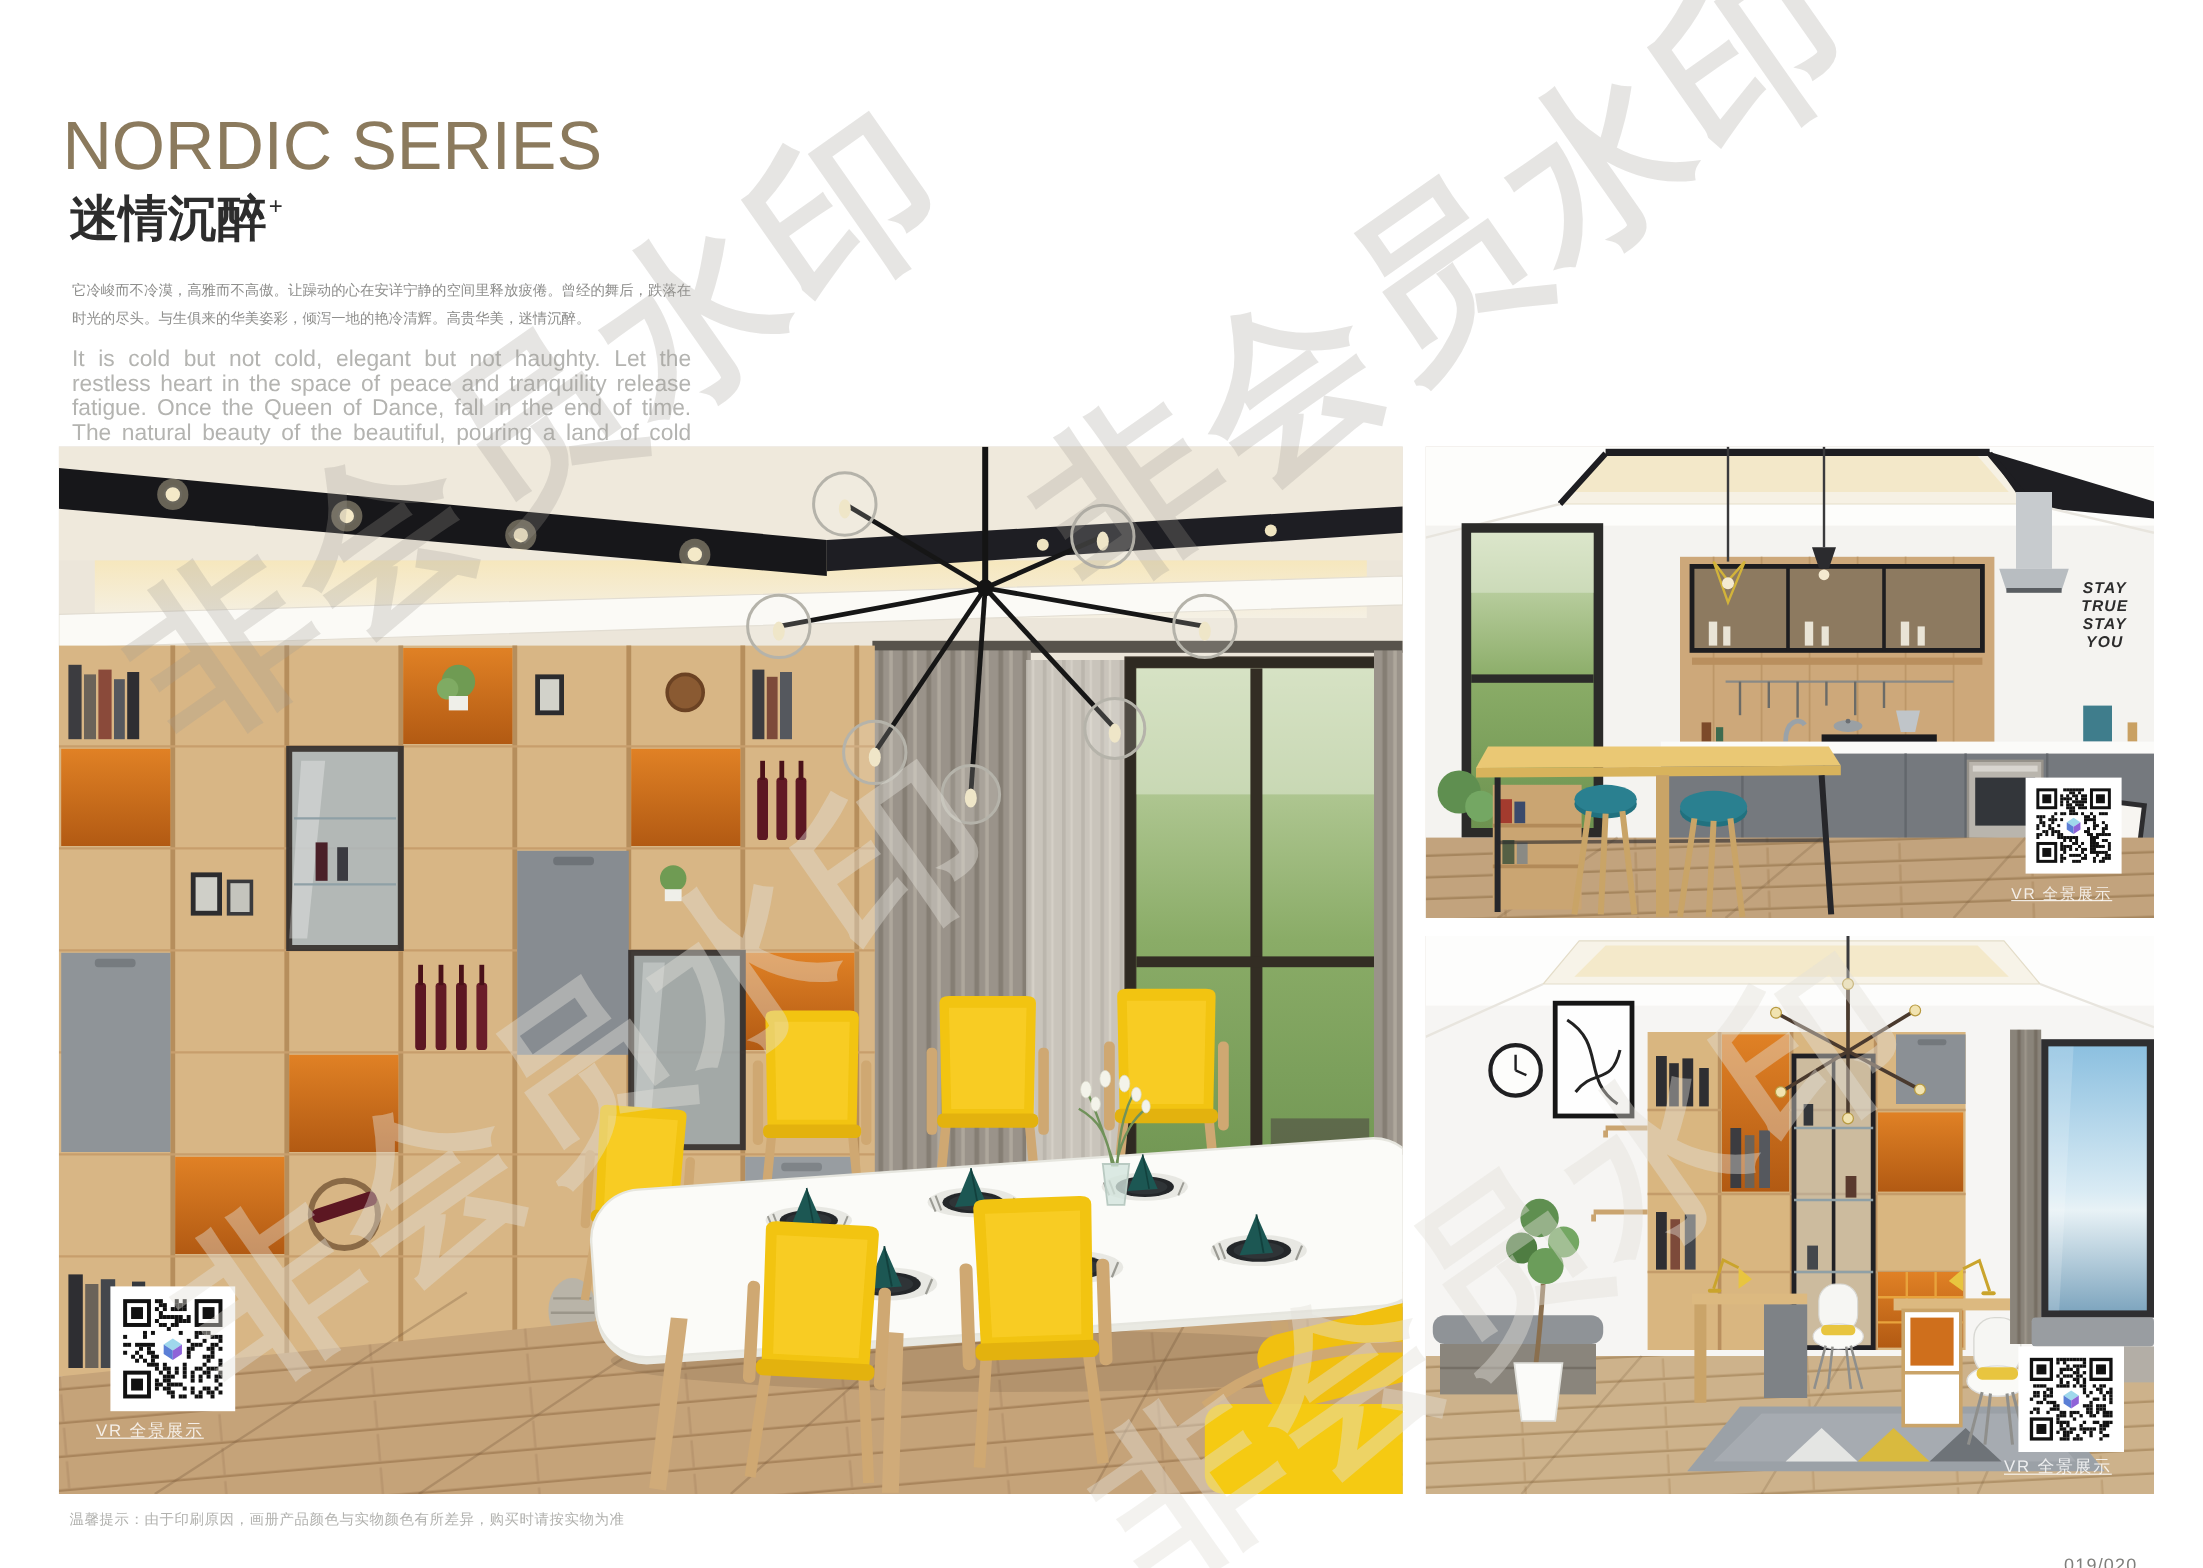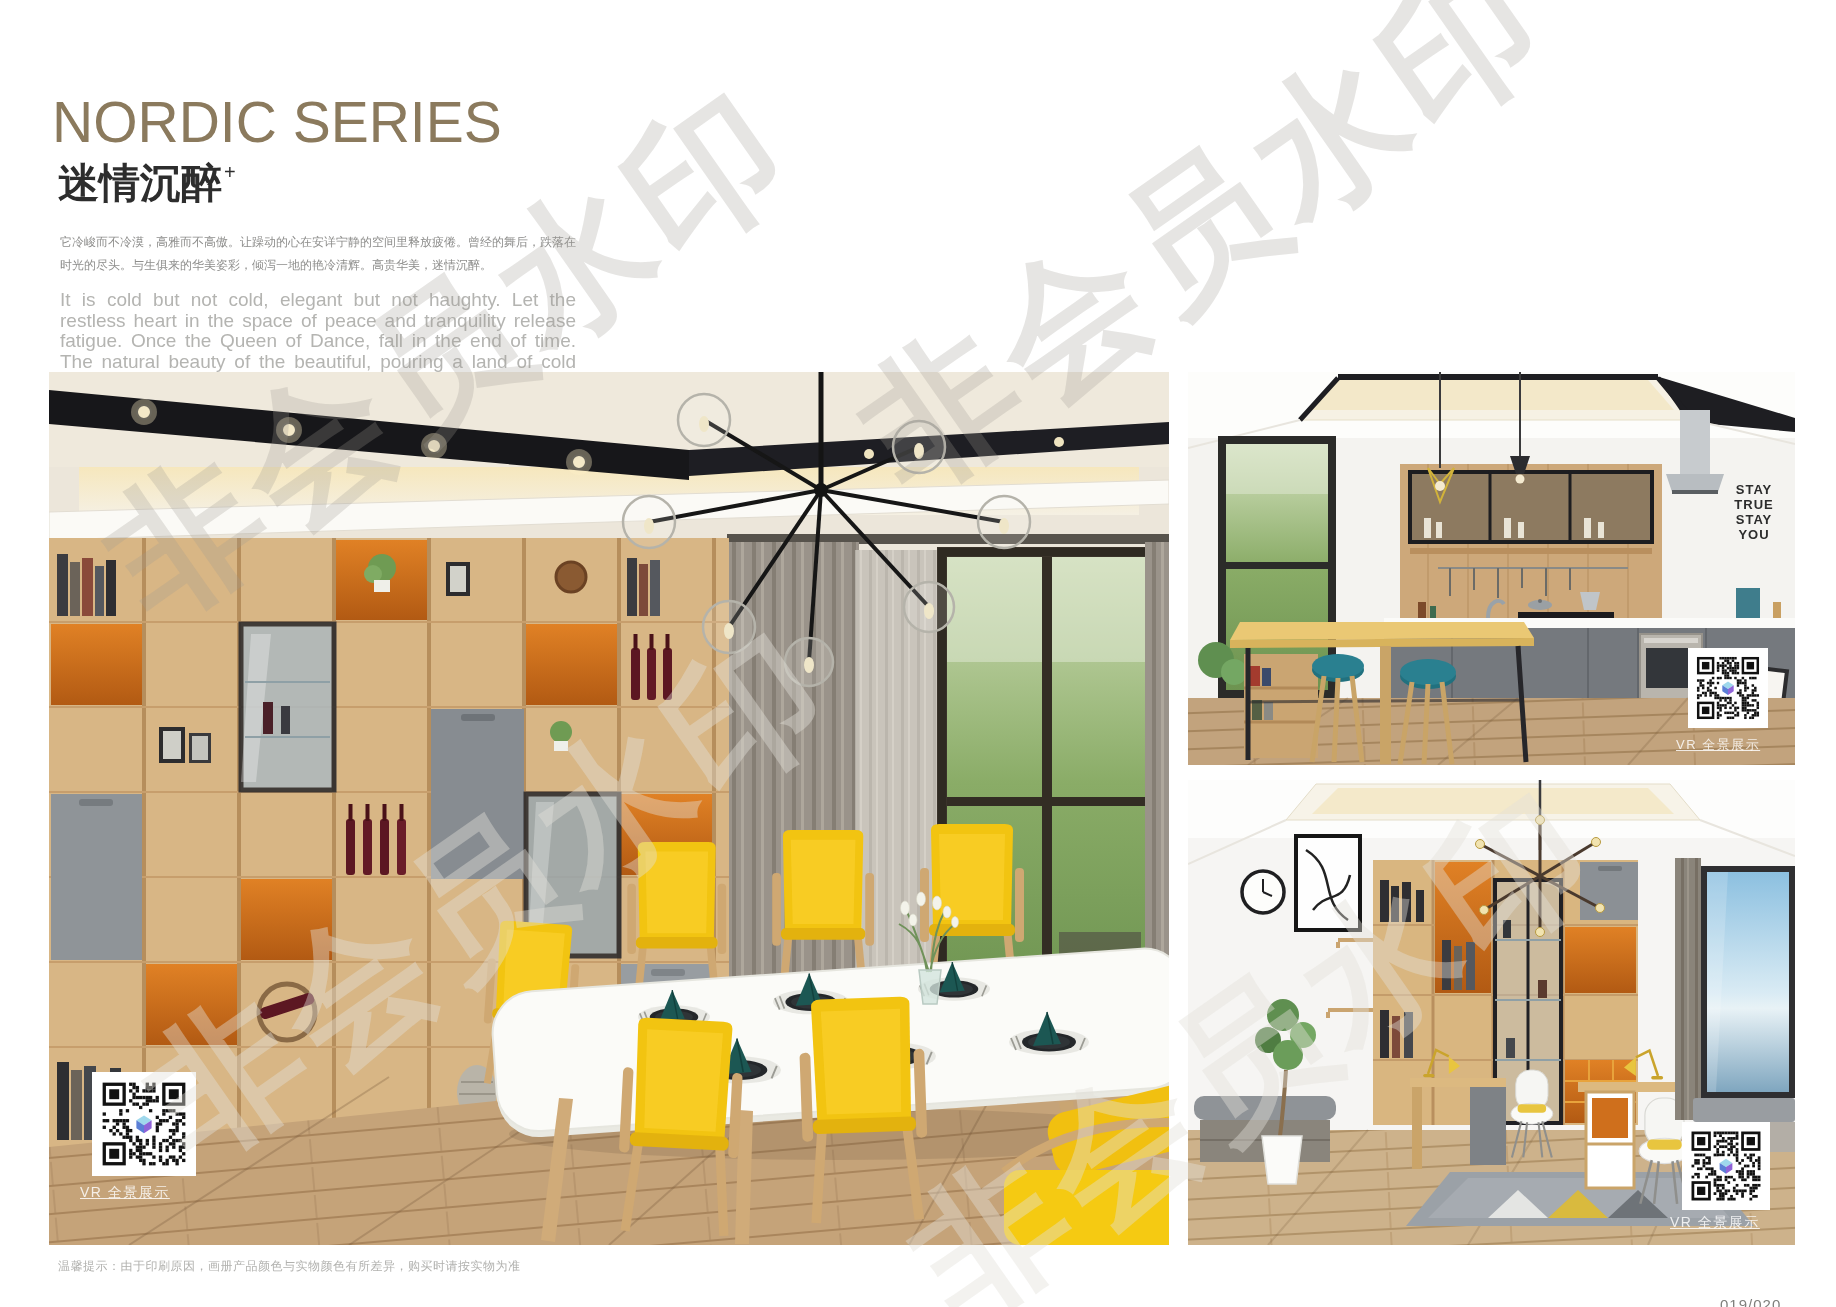--- a/index.html
+++ b/index.html
@@ -8,21 +8,21 @@
   
   .h-en{position:absolute;left:52px;top:94px;font-size:57px;font-weight:400;
         color:#8b7a5d;letter-spacing:0;line-height:1;}
   .h-cn{position:absolute;left:58px;top:162px;font-size:41px;font-weight:600;color:#2d2d2d;line-height:1;}
   .h-cn sup{font-size:20px;font-weight:400;vertical-align:18px;margin-left:2px;}
   .p-cn{position:absolute;left:60px;top:231px;width:516px;font-size:12px;line-height:23px;
         color:#8e8e8c;text-align:justify;}
   .p-en{position:absolute;left:60px;top:290px;width:516px;font-size:19px;line-height:20.5px;
         color:#b4b4b1;text-align:justify;}
   
-  .photo{position:absolute;overflow:hidden;background:#e8e4dc;}
+  .photo{position:absolute;overflow:hidden;background:#e8e4dc;font-style:italic;}
   .photo svg{display:block;width:100%;height:100%;}
   .ph-dining{left:49px;top:372px;width:1120px;height:873px;}
   .ph-kitchen{left:1188px;top:372px;width:607px;height:393px;}
   .ph-study{left:1188px;top:780px;width:607px;height:465px;}
   
   .qr{position:absolute;background:#fff;padding:4px;}
   .qr svg{display:block;width:100%;height:100%;}
   .qr-dining{left:92px;top:1072px;width:96px;height:96px;}
   .qr-kitchen{left:1688px;top:648px;width:72px;height:72px;}
   .qr-study{left:1682px;top:1122px;width:80px;height:80px;}

